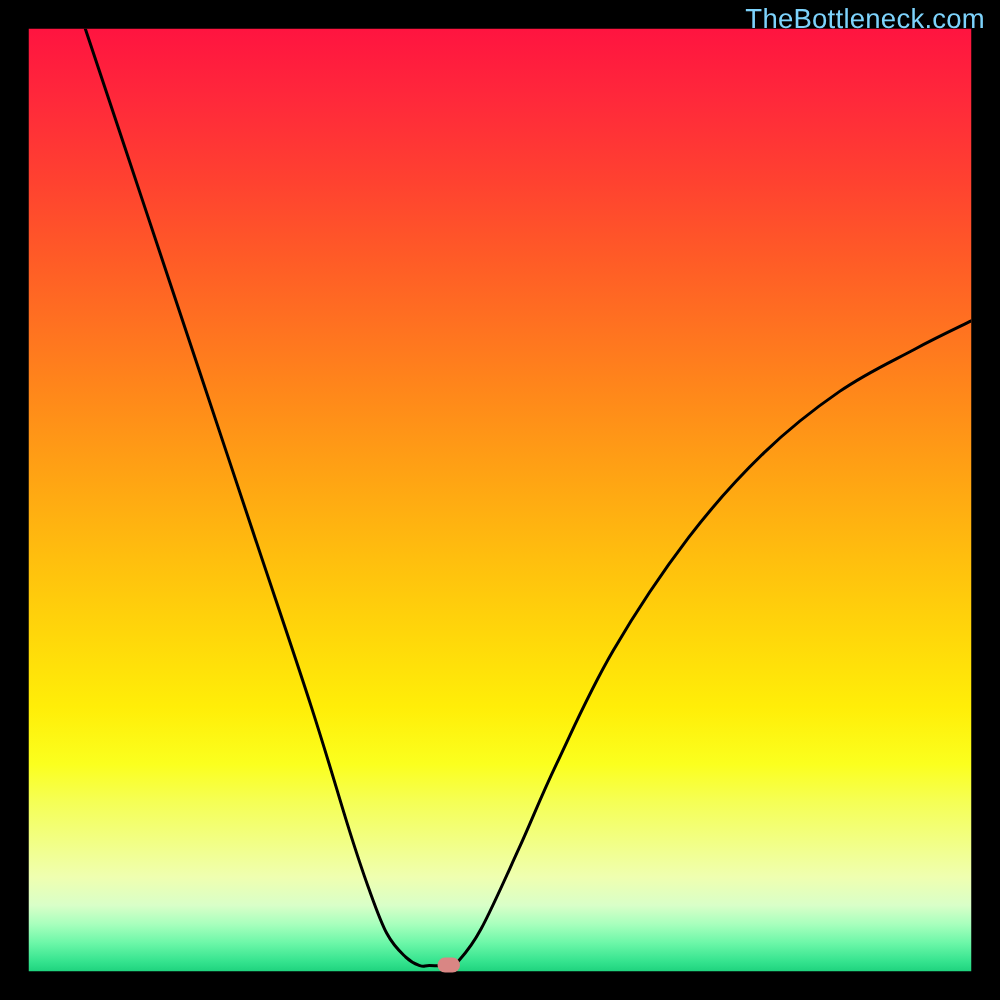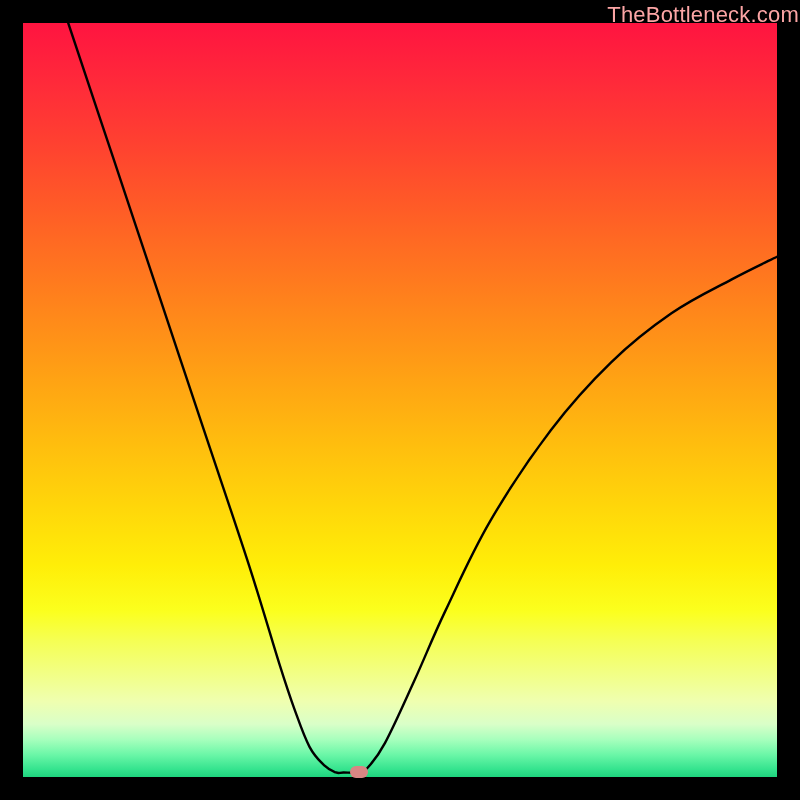--- a/index.html
+++ b/index.html
@@ -15,22 +15,22 @@
     position: absolute;
     left: 0;
     top: 0;
     width: 800px;
     height: 800px;
     background: #000;
   }
   .watermark {
     position: absolute;
     top: 2px;
-    right: 1px;
-    color: #fca5a5;
+    right: 12px;
+    color: #7dd3fc;
     font-size: 22px;
     font-weight: 400;
     letter-spacing: 0.2px;
     z-index: 10;
   }
   .plot {
     position: absolute;
     left: 23px;
     top: 23px;
     width: 754px;

